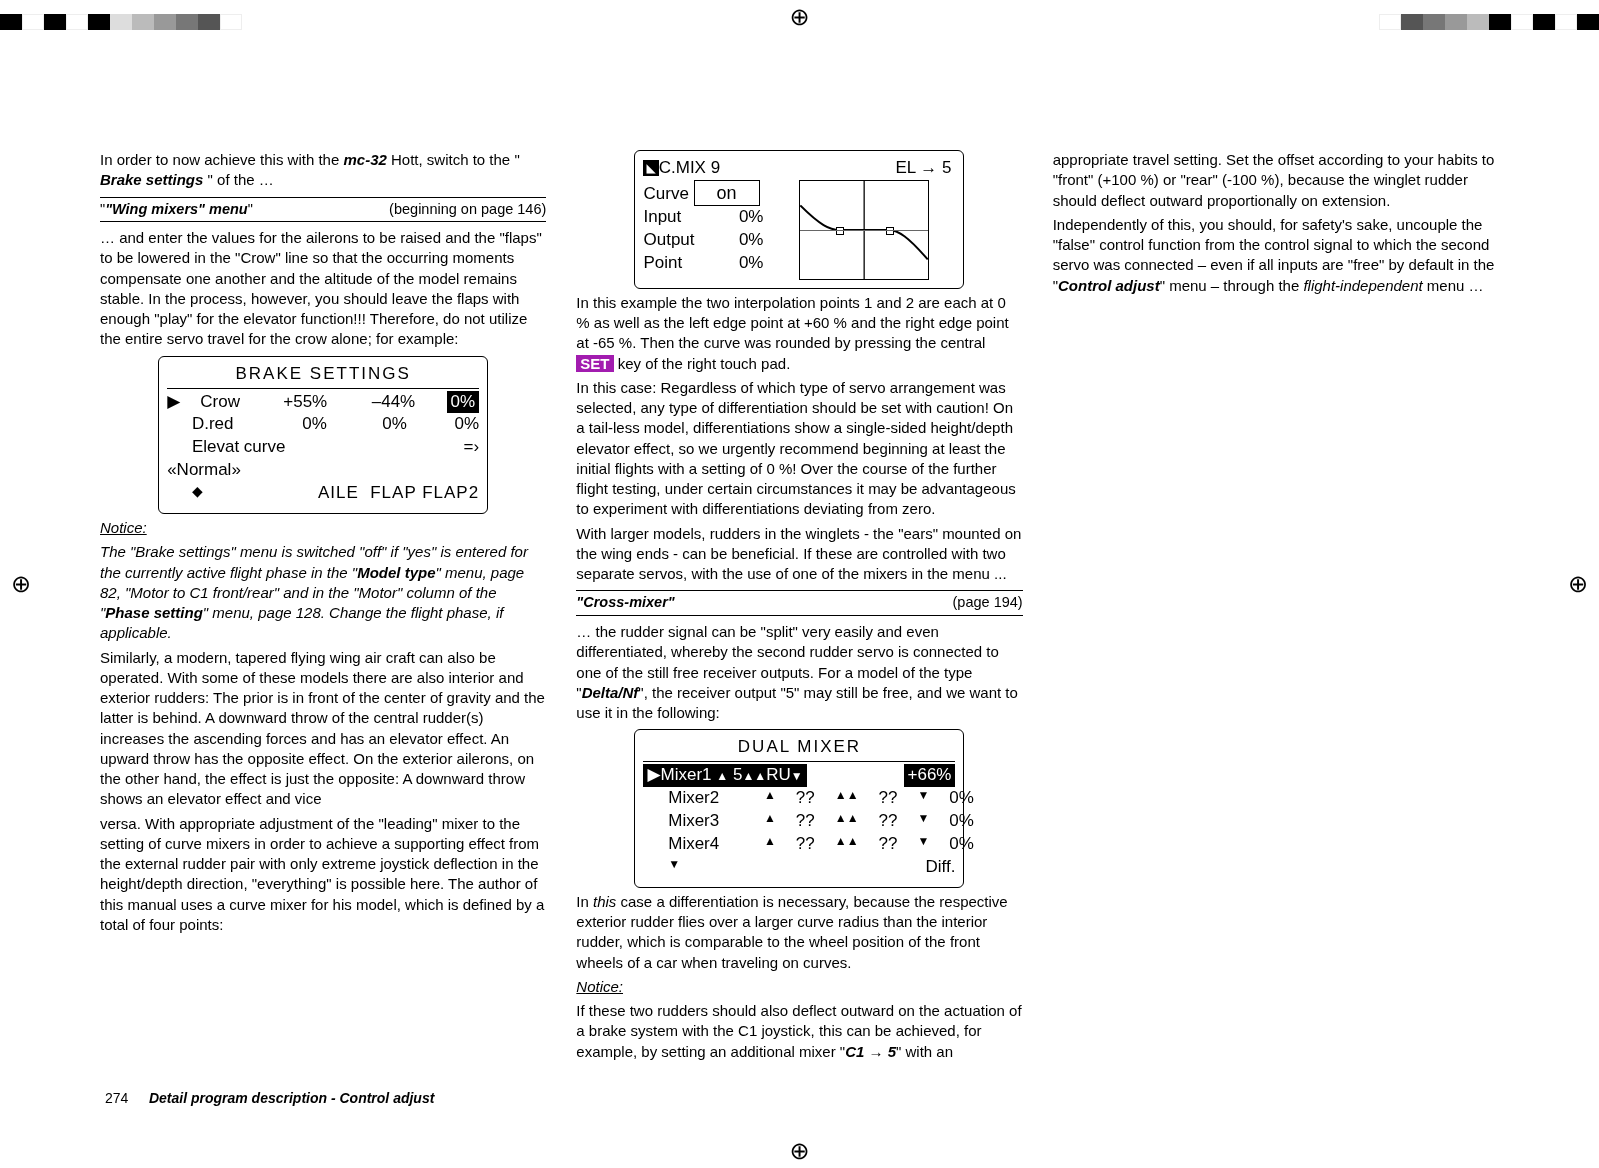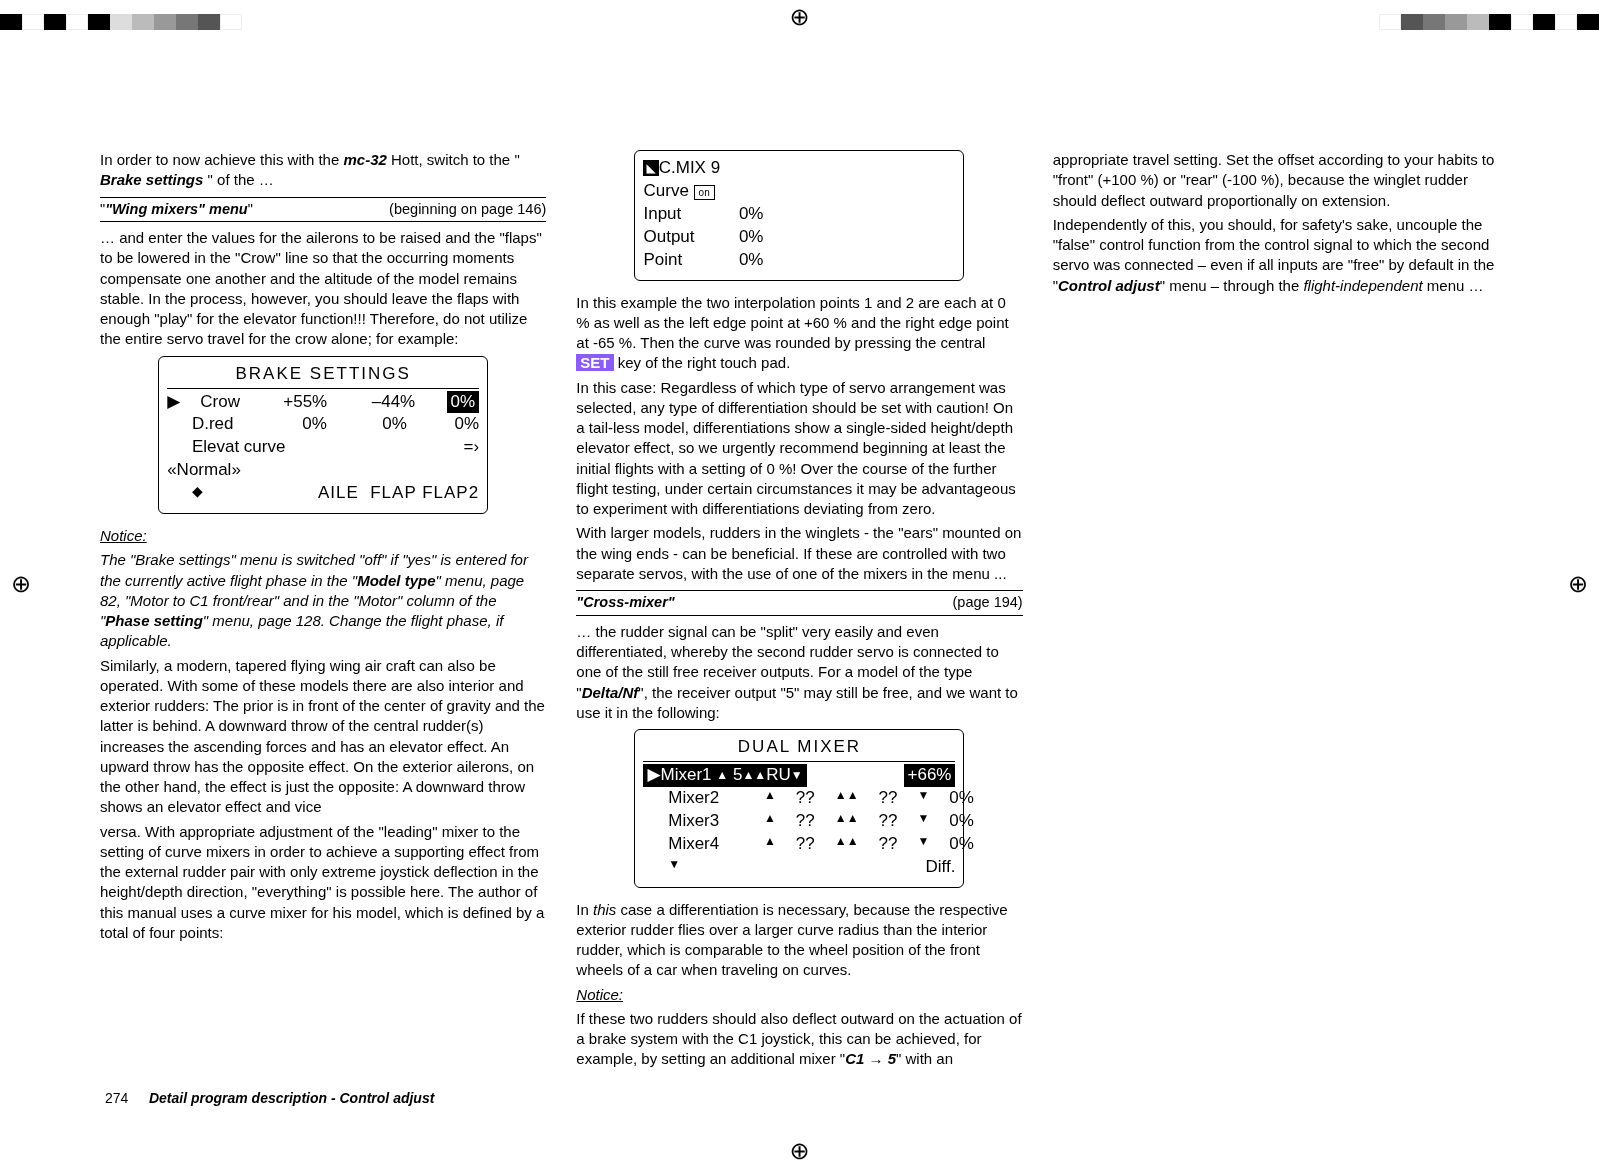--- a/index.html
+++ b/index.html
@@ -74,21 +74,21 @@
   }
   .section-header .title { font-weight: 400; }
   .notice-title { text-decoration: underline; font-style: italic; }
   .italic { font-style: italic; }
   .bold { font-weight: bold; font-style: italic; }
   .boldit { font-weight: bold; font-style: italic; }
   .lcd {
     border: 1px solid #000;
     border-radius: 6px;
     width: 330px;
-    margin: 6px auto 12px auto;
+    margin: 6px auto 4px auto;
     padding: 6px 8px 8px 8px;
     font-family: Arial, sans-serif;
     font-size: 17px;
     break-inside: avoid;
   }
   .lcd-title { text-align: center; letter-spacing: 2px; }
   .lcd-row { display: flex; gap: 20px; white-space: pre; }
   .lcd-row span.inv { background: #000; color: #fff; padding: 0 4px; }
   .lcd-row .cell { display: inline-block; }
   .lcd hr { border: none; border-top: 1px solid #000; margin: 2px 0; }
@@ -98,31 +98,31 @@
     border: 1px solid #000;
     width: 130px;
     height: 100px;
     position: relative;
     flex-shrink: 0;
   }
   .graph-box::before { content: ""; position: absolute; left: 50%; top: 0; bottom: 0; border-left: 1px solid #666; }
   .graph-box::after  { content: ""; position: absolute; top: 50%; left: 0; right: 0; border-top: 1px solid #666; }
   .curve-path { position: absolute; width: 100%; height: 100%; }
   .curve-mark { position: absolute; width: 8px; height: 8px; border: 1px solid #000; background: #fff; }
-  .set-key { background: #8b5cf6; color: #fff; padding: 0 4px; font-weight: bold; }
+  .set-key { background: #a21caf; color: #fff; padding: 0 4px; font-weight: bold; }
   .page-footer {
     position: absolute;
     bottom: 60px;
     left: 105px;
     font-size: 14px;
   }
   .page-no { display: inline-block; width: 40px; }
   .no-break { break-inside: avoid; }
   .tri { display:inline-block; font-size:12px; vertical-align: middle; }
-  .tri-box { border:1px solid #000; padding:0 4px; font-size:10px; display:inline-block;}
+  .tri-box { border:1px solid #000; padding:0 22px; font-size:18px; display:inline-block;}
 </style>
 </head>
 <body>
 
 <div class="printer-bar">
   <div class="bar-left">
     <div class="bg-black"></div>
       <div class="bg-white"></div>
       <div class="bg-black"></div>
       <div class="bg-white"></div>
@@ -200,20 +200,31 @@
           </div>
         <div style="display:flex;justify-content:space-between;width:120px">
             <span>Output</span>
             <span>0%</span>
           </div>
         <div style="display:flex;justify-content:space-between;width:120px">
             <span>Point</span>
             <span>0%</span>
           </div>
       </div>
+      <div style="flex:1">
+        <div style="text-align:right;padding-right:4px">EL →  5</div>
+        <div class="graph-box">
+          <svg class="curve-path" viewBox="0 0 130 100">
+            <path d="M0,25 C20,45 30,50 40,50 L90,50 C100,50 110,57 130,80" stroke="#000" fill="none" stroke-width="2"></path>
+            <line x1="65" y1="0" x2="65" y2="100" stroke="#000" stroke-width="1"></line>
+          </svg>
+          <div class="curve-mark" style="left:36px;top:46px"></div>
+          <div class="curve-mark" style="left:86px;top:46px"></div>
+        </div>
+      </div>
     </div>
   </div>
 
   <p>
     <span>In this example the two interpolation points 1 and 2 are each at 0 % as well as the left edge point at +60 % and the right edge point at -65 %. Then the curve was rounded by pressing the central </span><span class="set-key">SET</span><span> key of the right touch pad.</span>
   </p>
   <p>In this case: Regardless of which type of servo arrangement was selected, any type of differentiation should be set with caution! On a tail-less model, differentiations show a single-sided height/depth elevator effect, so we urgently recommend beginning at least the initial flights with a setting of 0 %! Over the course of the further flight testing, under certain circumstances it may be advantageous to experiment with differentiations deviating from zero.</p>
   <p>With larger models, rudders in the winglets - the "ears" mounted on the wing ends - can be beneficial. If these are controlled with two separate servos, with the use of one of the mixers in the menu ...</p>
 
   <div class="section-header no-break">

